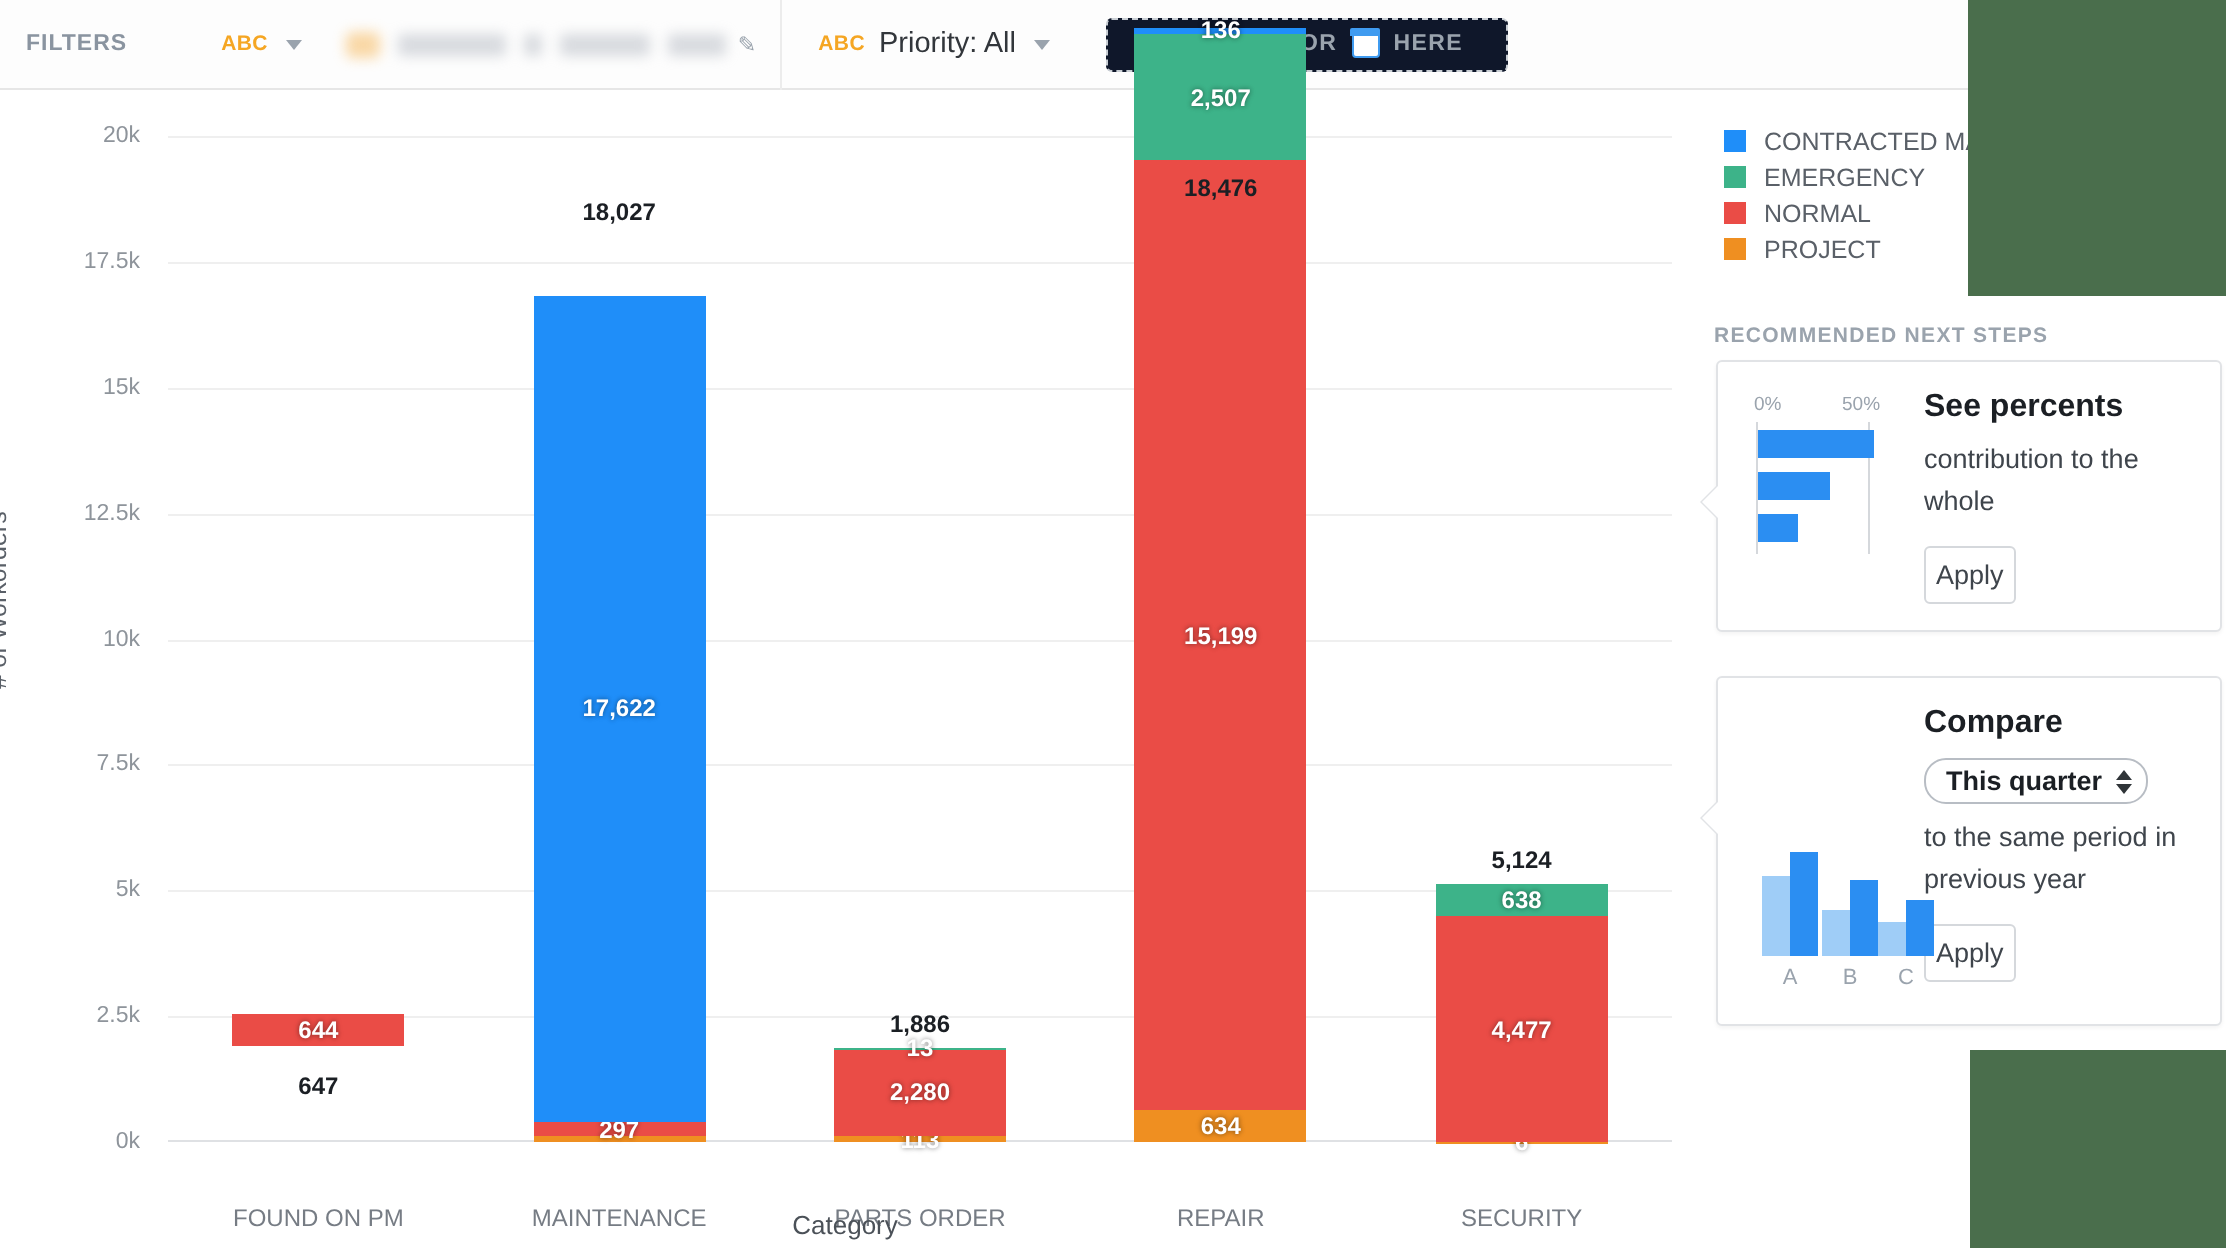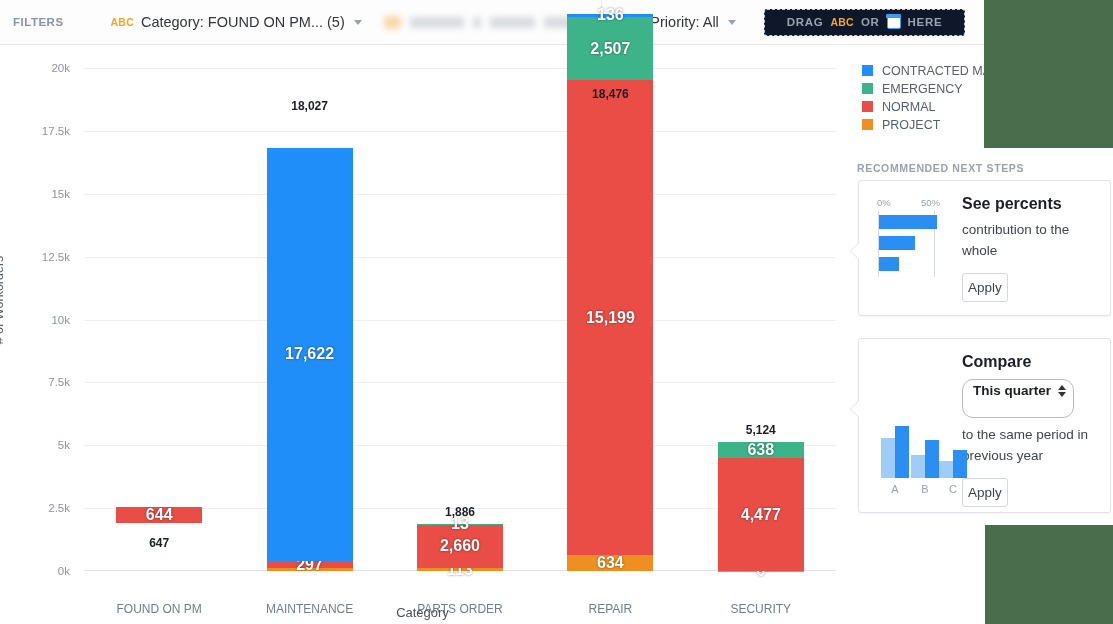--- a/index.html
+++ b/index.html
@@ -88,21 +88,21 @@
   .bars { position: absolute; left: 84px; top: 23px; width: 752px; height: 503px; }
   .col { position: absolute; bottom: 0; }
   .bar-stack { position: absolute; bottom: 0; left: 0; width: 100%; }
   .seg {
     position: relative; width: 100%; display: flex;
     align-items: center; justify-content: center;
     background-image: radial-gradient(rgba(255,255,255,.28) .6px, transparent .7px);
     background-size: 7px 7px;
   }
   .seg-label {
-    font-size: 16px; font-weight: bold; color: #ffffff; white-space: nowrap;
+    font-size: 12px; font-weight: bold; color: #ffffff; white-space: nowrap;
     text-shadow: 0 0 2px rgba(0,0,0,.30), 0 0 3px rgba(0,0,0,.22);
     line-height: 1;
   }
   .seg-label.clip { position: absolute; }
   .total-label {
     position: absolute; width: 100%; text-align: center;
     font-size: 12px; font-weight: bold; color: #1b1f24; white-space: nowrap;
   }
   .xtick {
     position: absolute; top: 534px; width: 100%; text-align: center;
@@ -138,21 +138,21 @@
   .rec-body { flex: 1; padding-right: 12px; }
   .rec-title { font-size: 16px; font-weight: bold; color: #1b1f24; }
   .rec-text { font-size: 13.5px; color: #3f454c; line-height: 1.55; margin-top: 7px; }
   .apply-btn {
     margin-top: 11px; display: inline-block; padding: 6px 5px;
     border: 1px solid #d5d8dc; border-radius: 3px; background: #fff;
     font-size: 13.5px; color: #3f454c; cursor: pointer;
   }
   .sel-box {
     margin-top: 8px; display: inline-flex; align-items: center; gap: 7px;
-    padding: 3px 7px 19px 10px; border: 1px solid #b8bdc4; border-radius: 11px;
+    padding: 3px 7px 3px 10px; border: 1px solid #b8bdc4; border-radius: 11px;
     background: #fff; font-size: 13.5px; font-weight: bold; color: #1b1f24;
   }
   .spin { display: flex; flex-direction: column; gap: 2px; }
   .spin i {
     display: block; width: 0; height: 0; border-left: 4px solid transparent;
     border-right: 4px solid transparent;
   }
   .spin .up { border-bottom: 5px solid #2f3438; }
   .spin .dn { border-top: 5px solid #2f3438; }
 
@@ -171,21 +171,20 @@
 </head>
 <body>
 
 <div id="app">
 
   <div class="toolbar">
     <span class="toolbar-label">FILTERS</span>
 
     <div class="pill" style="margin-left:41px;">
       <span class="abc-icon">ABC</span>
-      <span class="pill-text">Category: FOUND ON PM... (5)</span>
       <span class="chev"></span>
     </div>
 
     <div class="blurred-pill">
       <span class="blur-dot"></span>
       <span class="blur-b1"></span>
       <span class="blur-b2"></span>
       <span class="blur-b3"></span>
       <span class="blur-b4"></span>
     </div>
@@ -252,21 +251,21 @@
           </div>
           <div class="total-label" style="bottom: 458.379px;">18,027</div>
           <div class="xtick">MAINTENANCE</div>
         </div>
         <div class="col" style="left: 300.8px; width: 150.4px; height: 503px;">
           <div class="bar-stack" style="width: 86px; left: 32.2px; display: flex; flex-direction: column-reverse;">
             <div class="seg" style="height: 2.84195px; background: rgb(239, 143, 33);">
               <span class="seg-label clip">113</span>
             </div>
             <div class="seg" style="height: 44.264px; background: rgb(234, 76, 70);">
-              <span class="seg-label">2,660</span>
+              <span class="seg-label">2,280</span>
             </div>
             <div class="seg" style="height: 0.32695px; background: rgb(61, 179, 137);">
               <span class="seg-label clip">13</span>
             </div>
           </div>
           <div class="total-label" style="bottom: 52.4329px;">1,886</div>
           <div class="xtick">PARTS ORDER</div>
         </div>
         <div class="col" style="left: 451.2px; width: 150.4px; height: 503px;">
           <div class="bar-stack" style="width: 86px; left: 32.2px; display: flex; flex-direction: column-reverse;">

